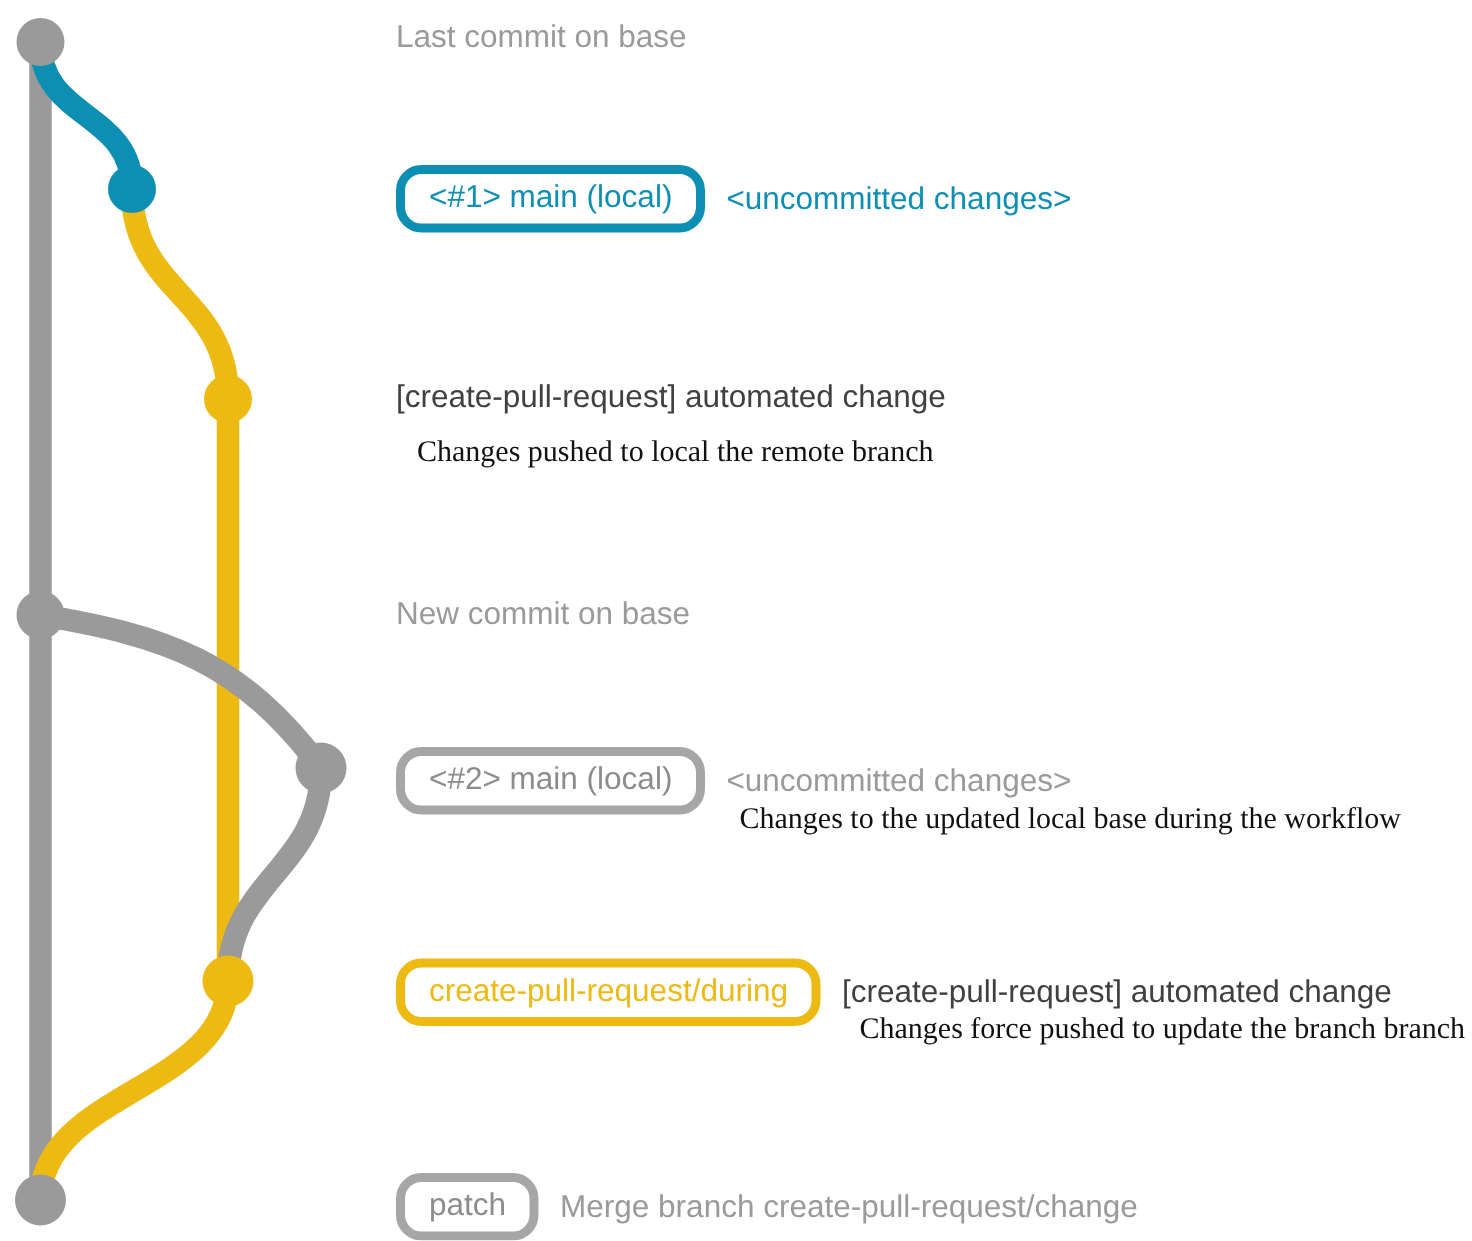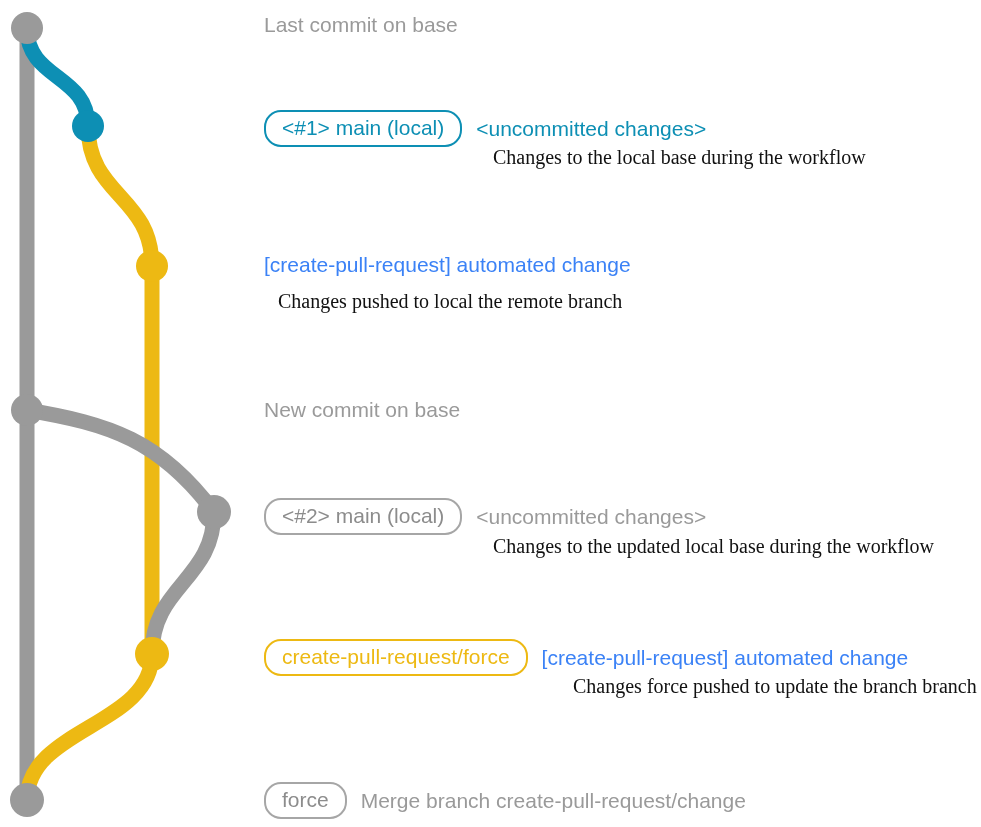--- a/index.html
+++ b/index.html
@@ -34,42 +34,42 @@
   .row {
     position: absolute;
     display: flex;
     align-items: center;
   }
 
   .badge {
     display: inline-flex;
     align-items: center;
     justify-content: center;
-    border: 2px solid #fca5a5;
+    border: 6px solid #fca5a5;
     border-radius: 17px;
     padding: 5px 16px 7px 16px;
     font-size: 21px;
     line-height: 1;
     color: #999999;
     background: #ffffff;
     white-space: nowrap;
     box-sizing: border-box;
   }
   .badge.teal   { border-color: #0d8fb4; color: #0d8fb4; }
   .badge.gold   { border-color: #edb913; color: #edb913; }
   .badge.gray   { border-color: #a6a6a6; color: #8c8c8c; }
 
   .subject {
     font-size: 21px;
     line-height: 1;
     white-space: nowrap;
     color: #9a9a9a;
   }
   .subject.teal { color: #0d8fb4; }
-  .subject.gold { color: #3b82f6; }
+  .subject.gold { color: #404040; }
   .subject.gray { color: #9a9a9a; }
   .subject.with-badge { margin-left: 14px; }
 
   .desc {
     position: absolute;
     font-family: "Liberation Serif", serif;
     font-size: 20px;
     line-height: 1;
     color: #111111;
     white-space: nowrap;
@@ -106,41 +106,40 @@
 <div class="rows">
 
   <div class="row" style="left:256px; top:14px;">
     <span class="subject gray">Last commit on base</span>
   </div>
 
   <div class="row" style="left:256px; top:110px;">
     <span class="badge teal">&lt;#1&gt; main (local)</span>
     <span class="subject teal with-badge">&lt;uncommitted changes&gt;</span>
   </div>
-  <div class="desc" style="left:485px; top:147px;">Changes to the local base during the workflow</div>
 
   <div class="row" style="left:256px; top:254px;">
     <span class="subject gold">[create-pull-request] automated change</span>
   </div>
   <div class="desc" style="left:270px; top:291px;">Changes pushed to local the remote branch</div>
 
   <div class="row" style="left:256px; top:399px;">
     <span class="subject gray">New commit on base</span>
   </div>
 
   <div class="row" style="left:256px; top:498px;">
     <span class="badge gray">&lt;#2&gt; main (local)</span>
     <span class="subject gray with-badge">&lt;uncommitted changes&gt;</span>
   </div>
   <div class="desc" style="left:485px; top:536px;">Changes to the updated local base during the workflow</div>
 
   <div class="row" style="left:256px; top:639px;">
-    <span class="badge gold">create-pull-request/force</span>
+    <span class="badge gold">create-pull-request/during</span>
     <span class="subject gold with-badge">[create-pull-request] automated change</span>
   </div>
   <div class="desc" style="left:565px; top:676px;">Changes force pushed to update the branch branch</div>
 
   <div class="row" style="left:256px; top:782px;">
-    <span class="badge gray">force</span>
+    <span class="badge gray">patch</span>
     <span class="subject gray with-badge">Merge branch create-pull-request/change</span>
   </div>
 
 </div>
 
 </body></html>

